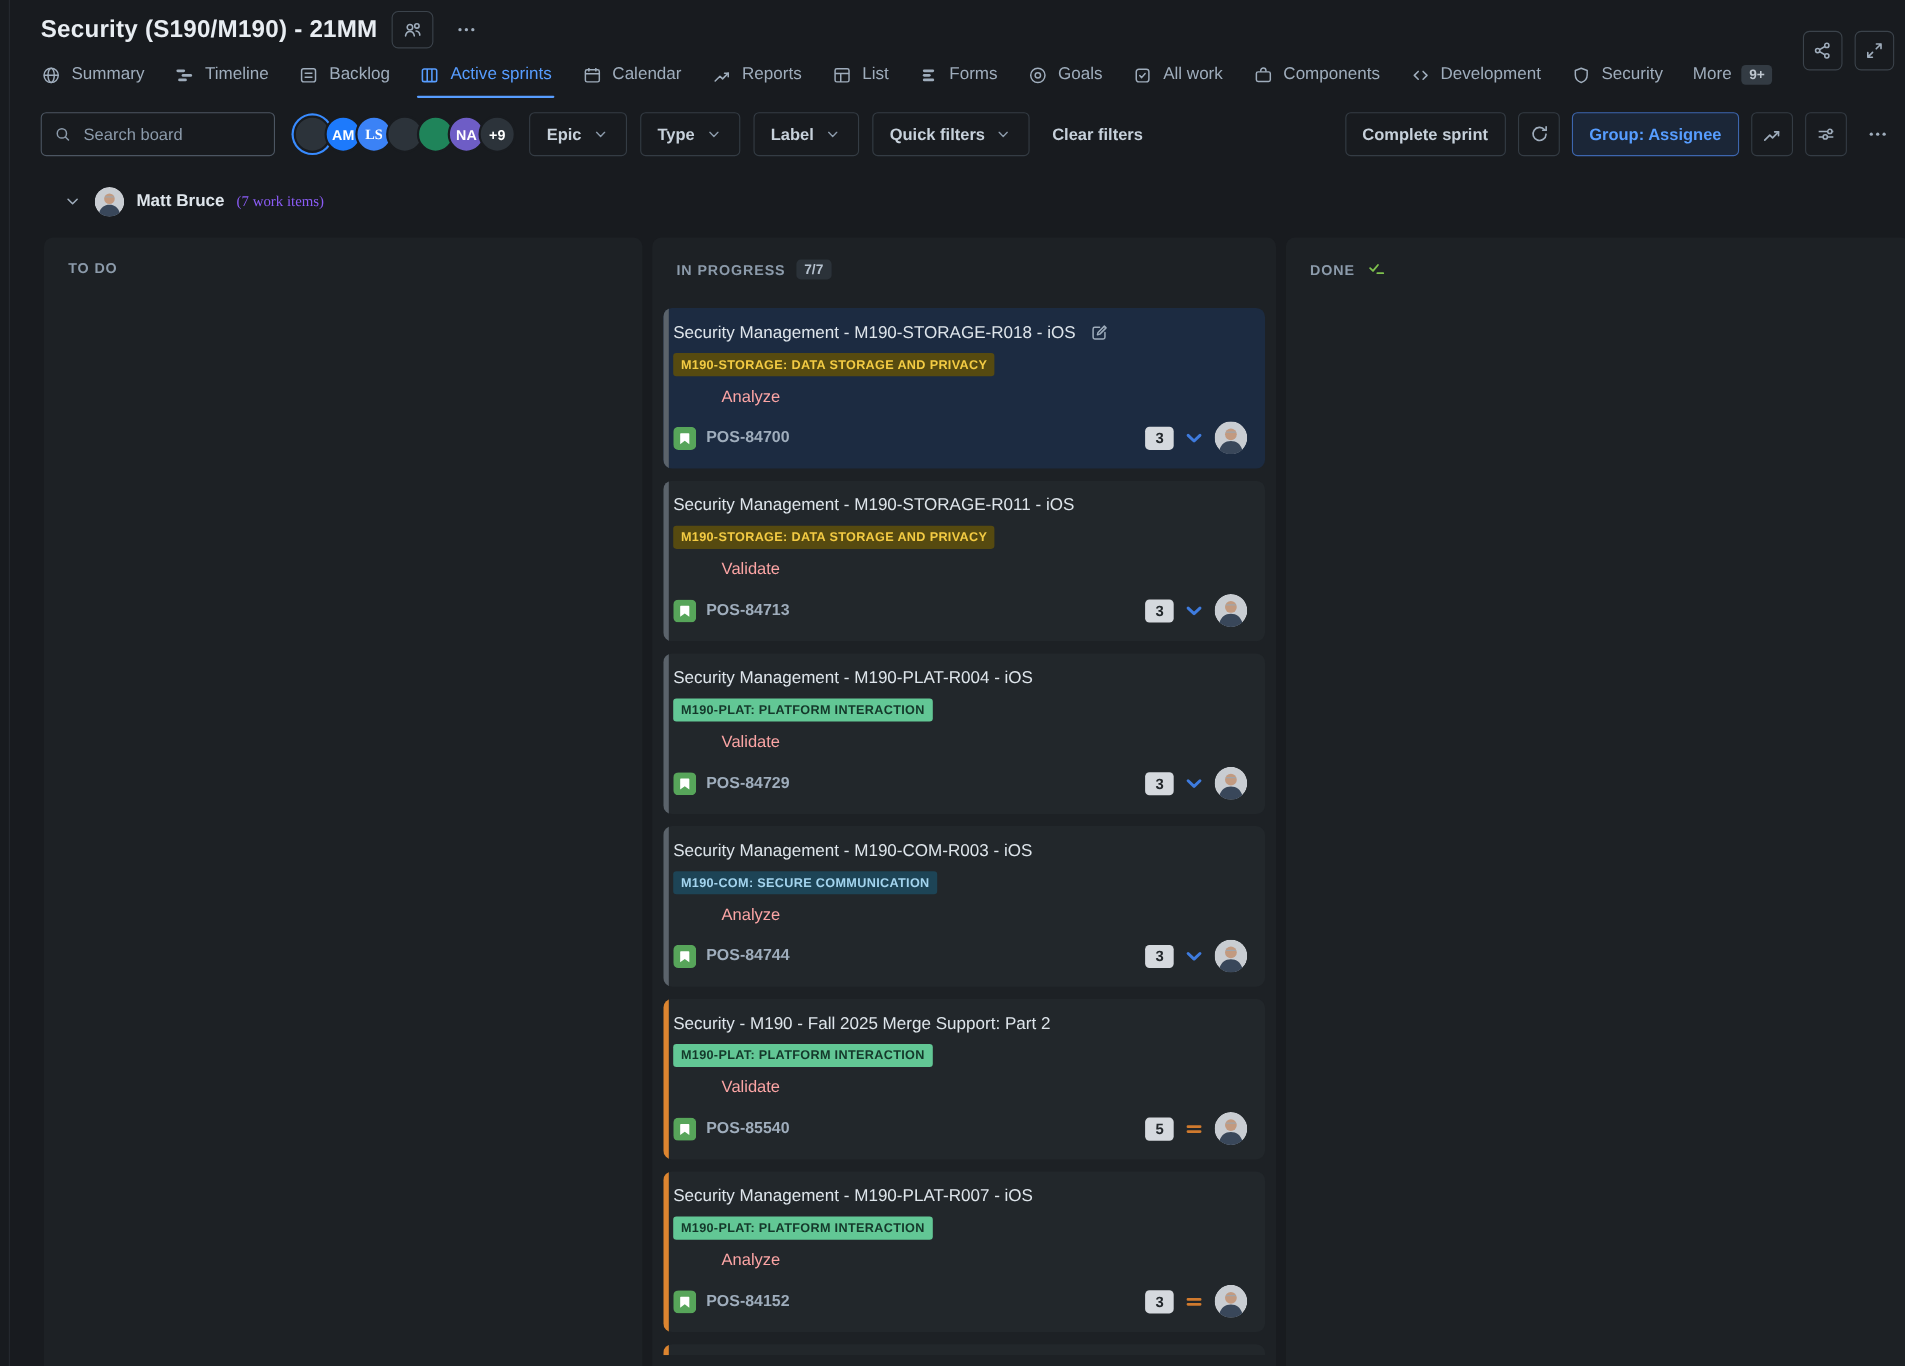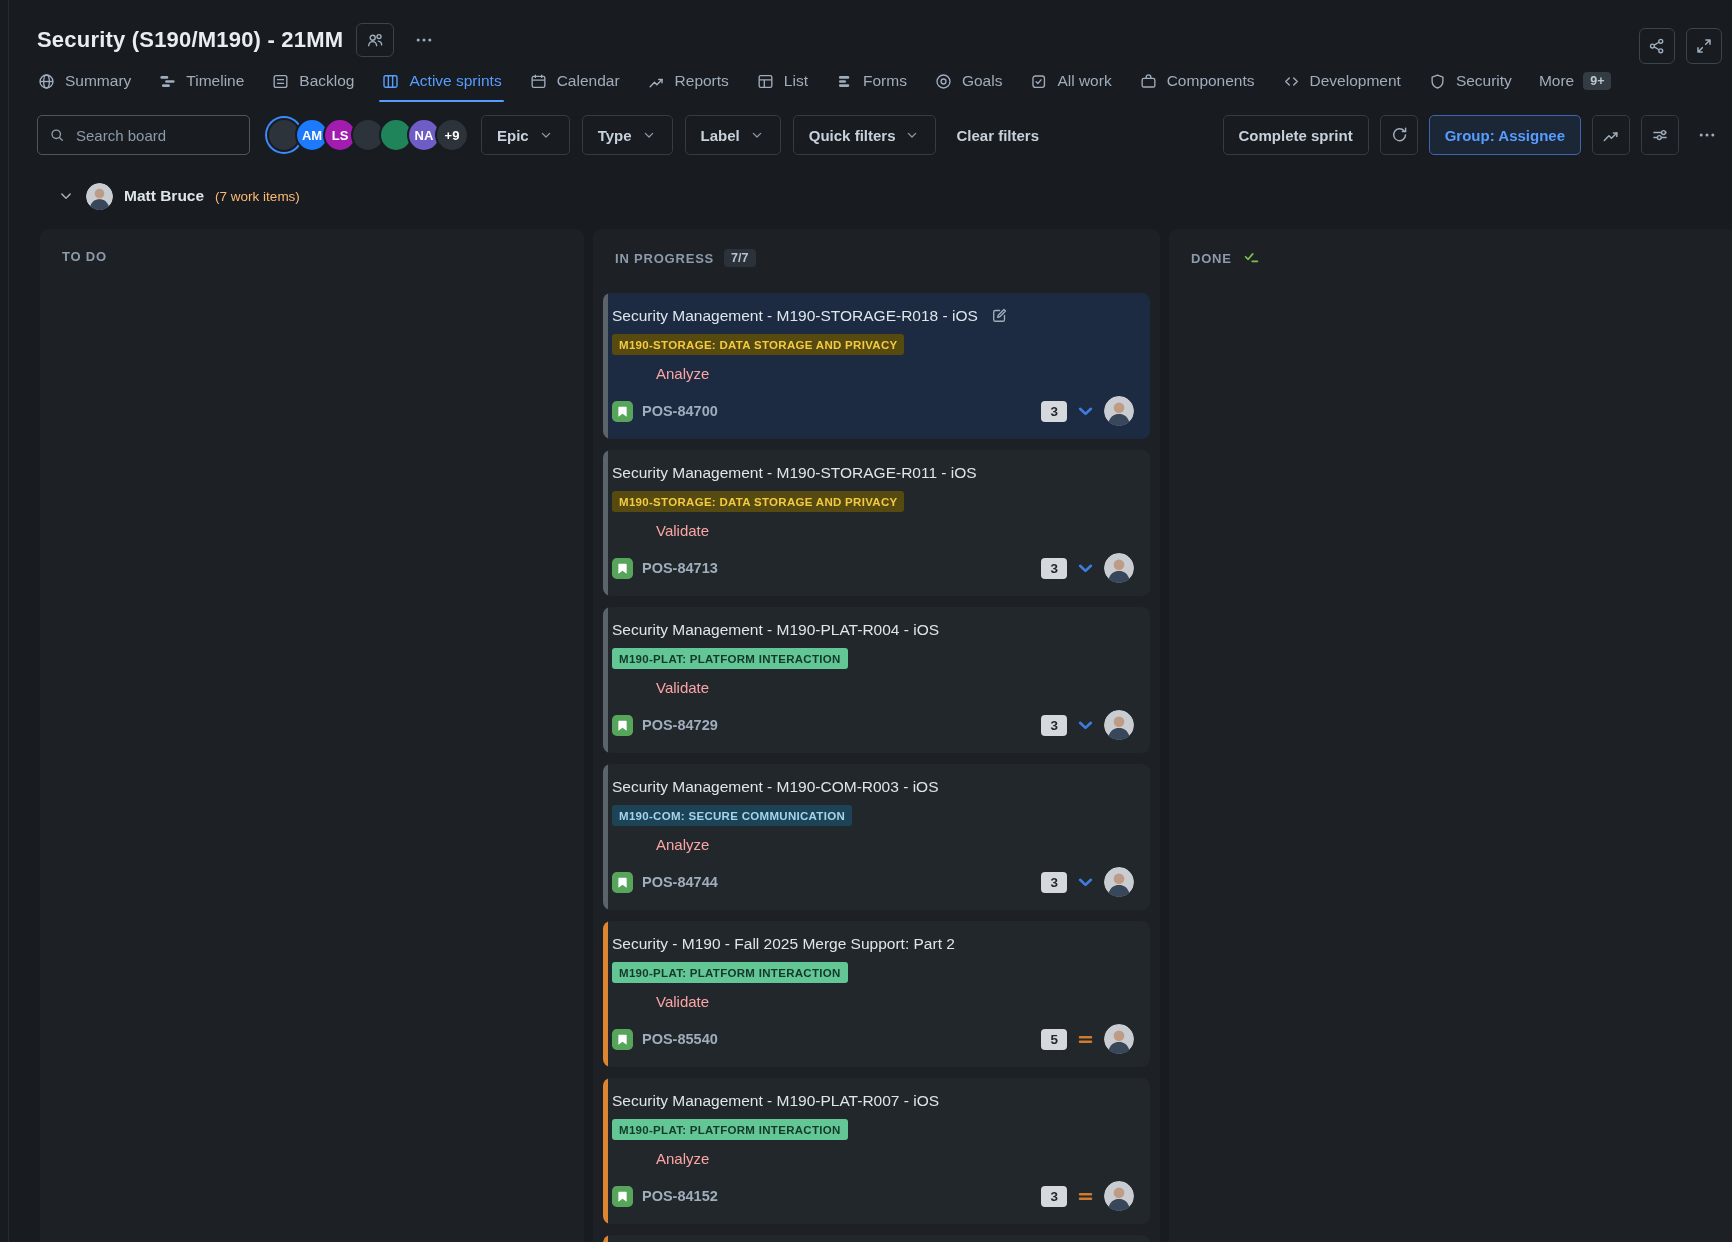--- a/index.html
+++ b/index.html
@@ -10,21 +10,21 @@
     font-family:"Liberation Sans", sans-serif;
   }
   .edge-line { position:absolute; left:8px; top:0; bottom:0; width:1px; background:#262B30; }
 
   .chrome { padding-left:37px; padding-right:8px; }
 
   
   .breadcrumb { display:flex; align-items:center; gap:11px; padding-top:3px; font-size:15px; color:#9FADBC; height:20px;}
   .breadcrumb .crumb { cursor:default; }
   .breadcrumb .sep { color:#596773; }
-  .title-row { display:flex; align-items:center; gap:13px; margin-top:22px; height:36px; }
+  .title-row { display:flex; align-items:center; gap:13px; margin-top:9px; height:36px; }
   .page-title { font-size:22px; font-weight:700; color:#E8EDF2; letter-spacing:.2px; }
   .icon-btn { display:flex; align-items:center; justify-content:center; width:38px; height:34px;
     border:1px solid #3B434B; border-radius:6px; background:transparent; color:#9FADBC; }
   .icon-btn.borderless { border-color:transparent; width:34px; }
   .icon-btn svg { width:20px; height:20px; }
   .top-right { position:absolute; top:28px; right:10px; display:flex; gap:11px; }
   .top-right .icon-btn { width:36px; height:36px; }
 
   
   .tabs { display:flex; align-items:center; gap:27px; height:42px; margin-top:2px; }
@@ -63,21 +63,21 @@
     border:1px solid #343C44; border-radius:5px; color:#9FADBC; background:transparent; cursor:pointer; }
   .tool-icon-btn.borderless { border-color:transparent; width:34px; }
   .tool-icon-btn svg { width:20px; height:20px; }
 
   
   .group-header { display:flex; align-items:center; gap:11px; margin:26px 0 0 57px; height:30px; }
   .group-header .chev { width:18px; height:18px; color:#9FADBC; cursor:pointer; }
   .group-avatar { width:27px; height:27px; border-radius:50%; overflow:hidden; flex-shrink:0; }
   .group-avatar svg { width:100%; height:100%; }
   .group-name { font-size:15.5px; font-weight:600; color:#DEE5EB; }
-  .group-count { font-size:13.5px; color:#fdba74; }
+  .group-count { font-size:13.5px; color:#8b5cf6;font-family:Liberation Serif, serif; }
 
   
   .board { display:flex; gap:9px; margin:18px 0 0 40px; height:1100px; }
   .col { background:#1D2125; border-radius:8px; padding:16px 10px 10px; flex-shrink:0; }
   .col.todo { width:544px; }
   .col.inprogress { width:567px; }
   .col.done { width:567px; }
   .col-header { display:flex; align-items:center; gap:10px; padding:4px 12px 26px;
     font-size:13px; font-weight:600; letter-spacing:.8px; color:#8C9BAB; }
   .col-count { background:#2B3239; color:#B6C2CF; letter-spacing:0; font-size:12.5px;
@@ -409,21 +409,21 @@
       <div class="avatars" id="avatars">
           <span class="avatar selected">
     
     
     
   </span>
           <span class="avatar" style="background: rgb(29, 122, 252);">
 
     <span class="av-text">AM</span>
   </span>
-          <span class="avatar" style="background: #a21caf;">
+          <span class="avatar" style="background: #3b82f6; font-family: Liberation Serif, serif;">
 
     <span class="av-text">LS</span>
   </span>
           <span class="avatar">
     
     
     
   </span>
           <span class="avatar" style="background: rgb(31, 132, 90);">
     

